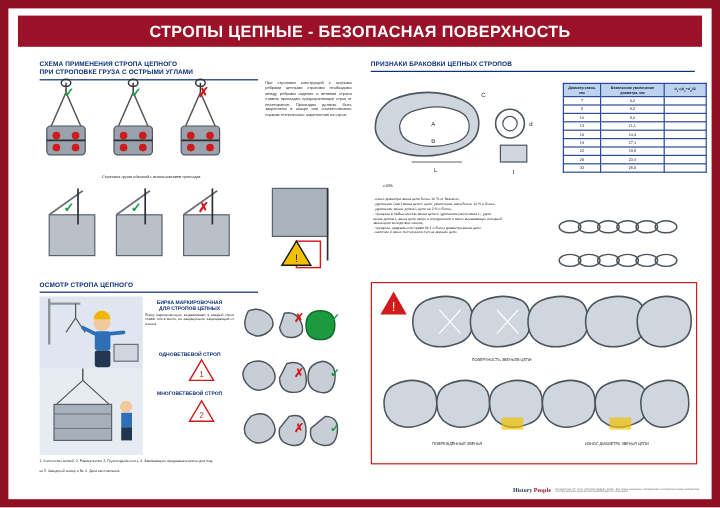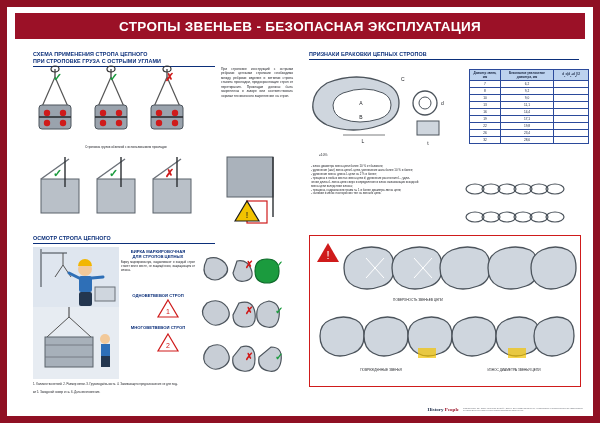--- a/index.html
+++ b/index.html
@@ -28,21 +28,21 @@
   svg{display:block;overflow:visible;}
   .sec{position:absolute;}
 </style>
 </head>
 <body>
 
 <div class="poster">
  <div class="sheet">
 
   <div class="title-bar">
-    <span>СТРОПЫ ЗВЕНЬЕВ - БЕЗОПАСНАЯ ЭКСПЛУАТАЦИЯ</span>
+    <span>СТРОПЫ ЦЕПНЫЕ - БЕЗОПАСНАЯ ПОВЕРХНОСТЬ</span>
   </div>
 
   <div class="sec" style="left:26px;top:44px;width:230px;">
     <div class="hdr">СХЕМА ПРИМЕНЕНИЯ СТРОПА ЦЕПНОГО</div>
     <div class="hdr" style="margin-top:1px;">ПРИ СТРОПОВКЕ ГРУЗА С ОСТРЫМИ УГЛАМИ</div>
     <div class="rule" style="margin-top:2px;width:182px;"></div>
   </div>
 
   <div class="sec" style="left:28px;top:58px;width:182px;height:78px;">
     <svg width="182" height="78" viewBox="0 0 182 78">

